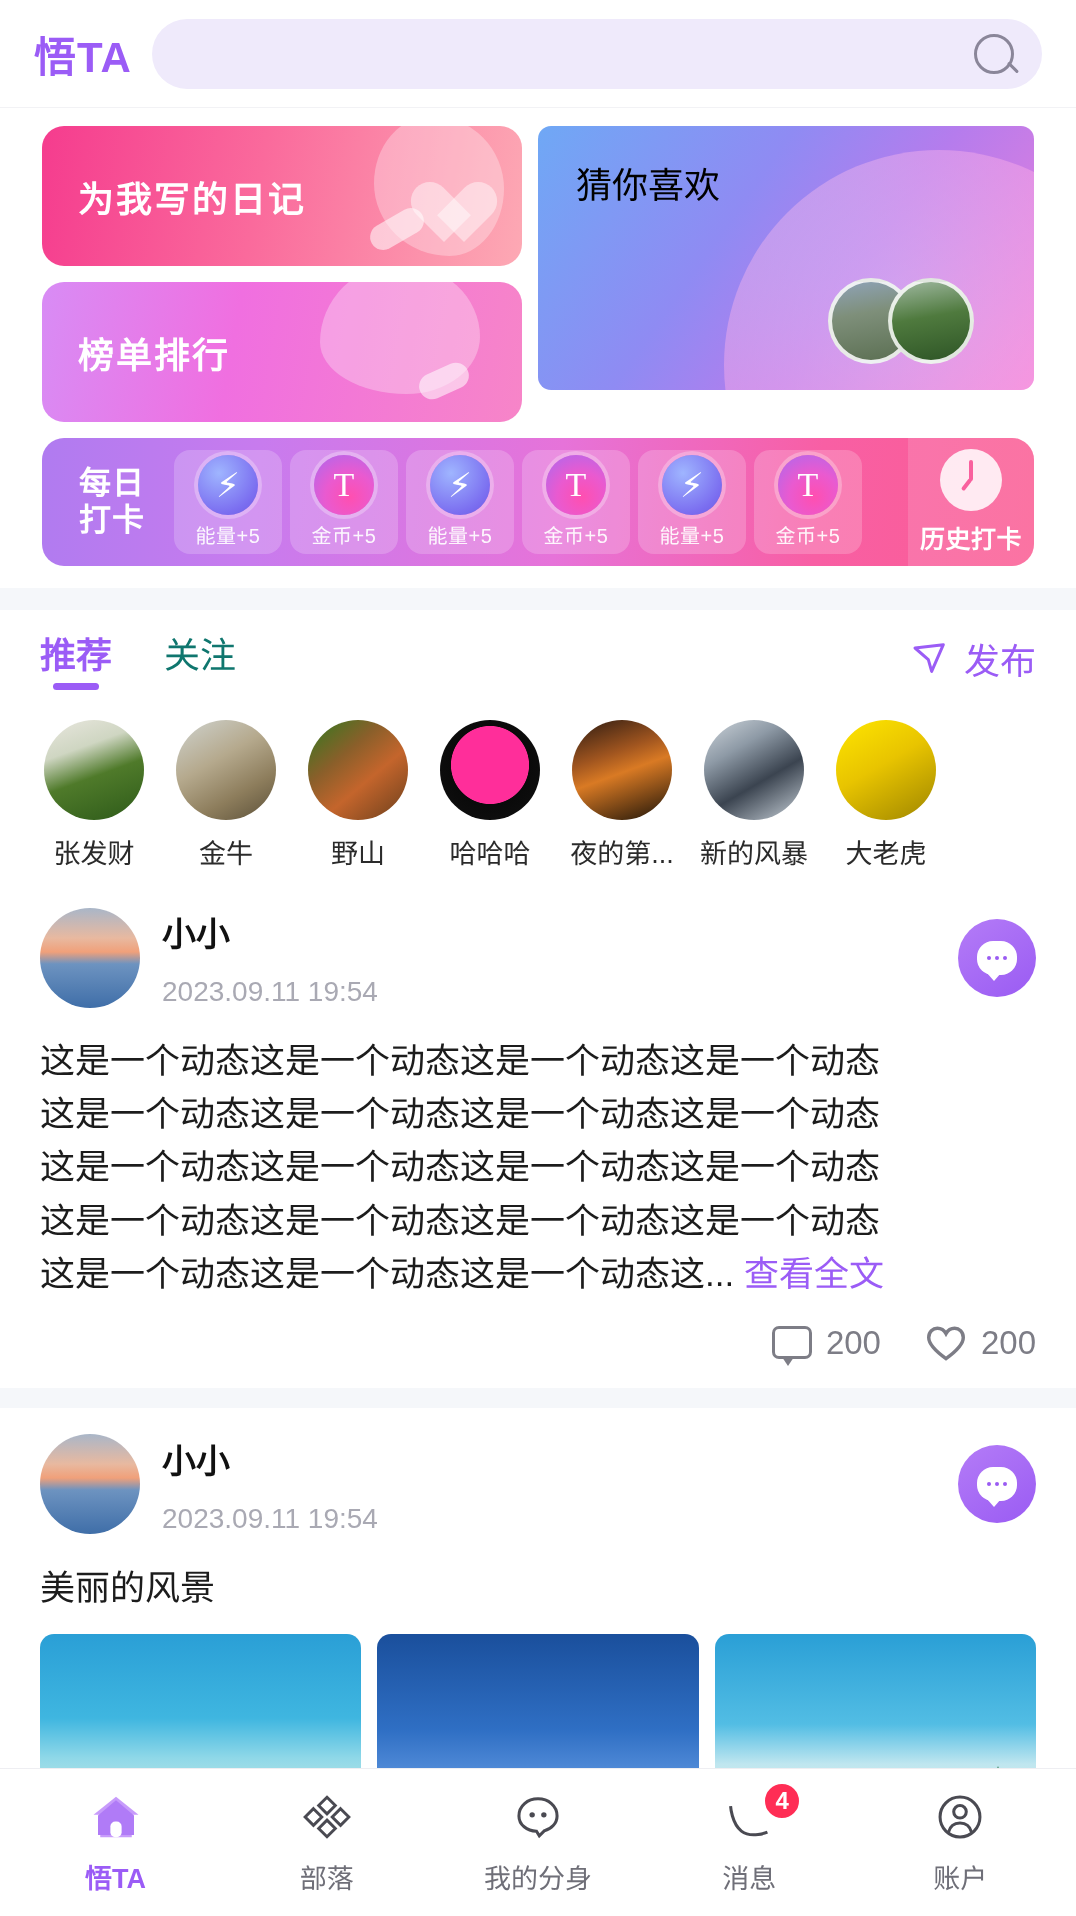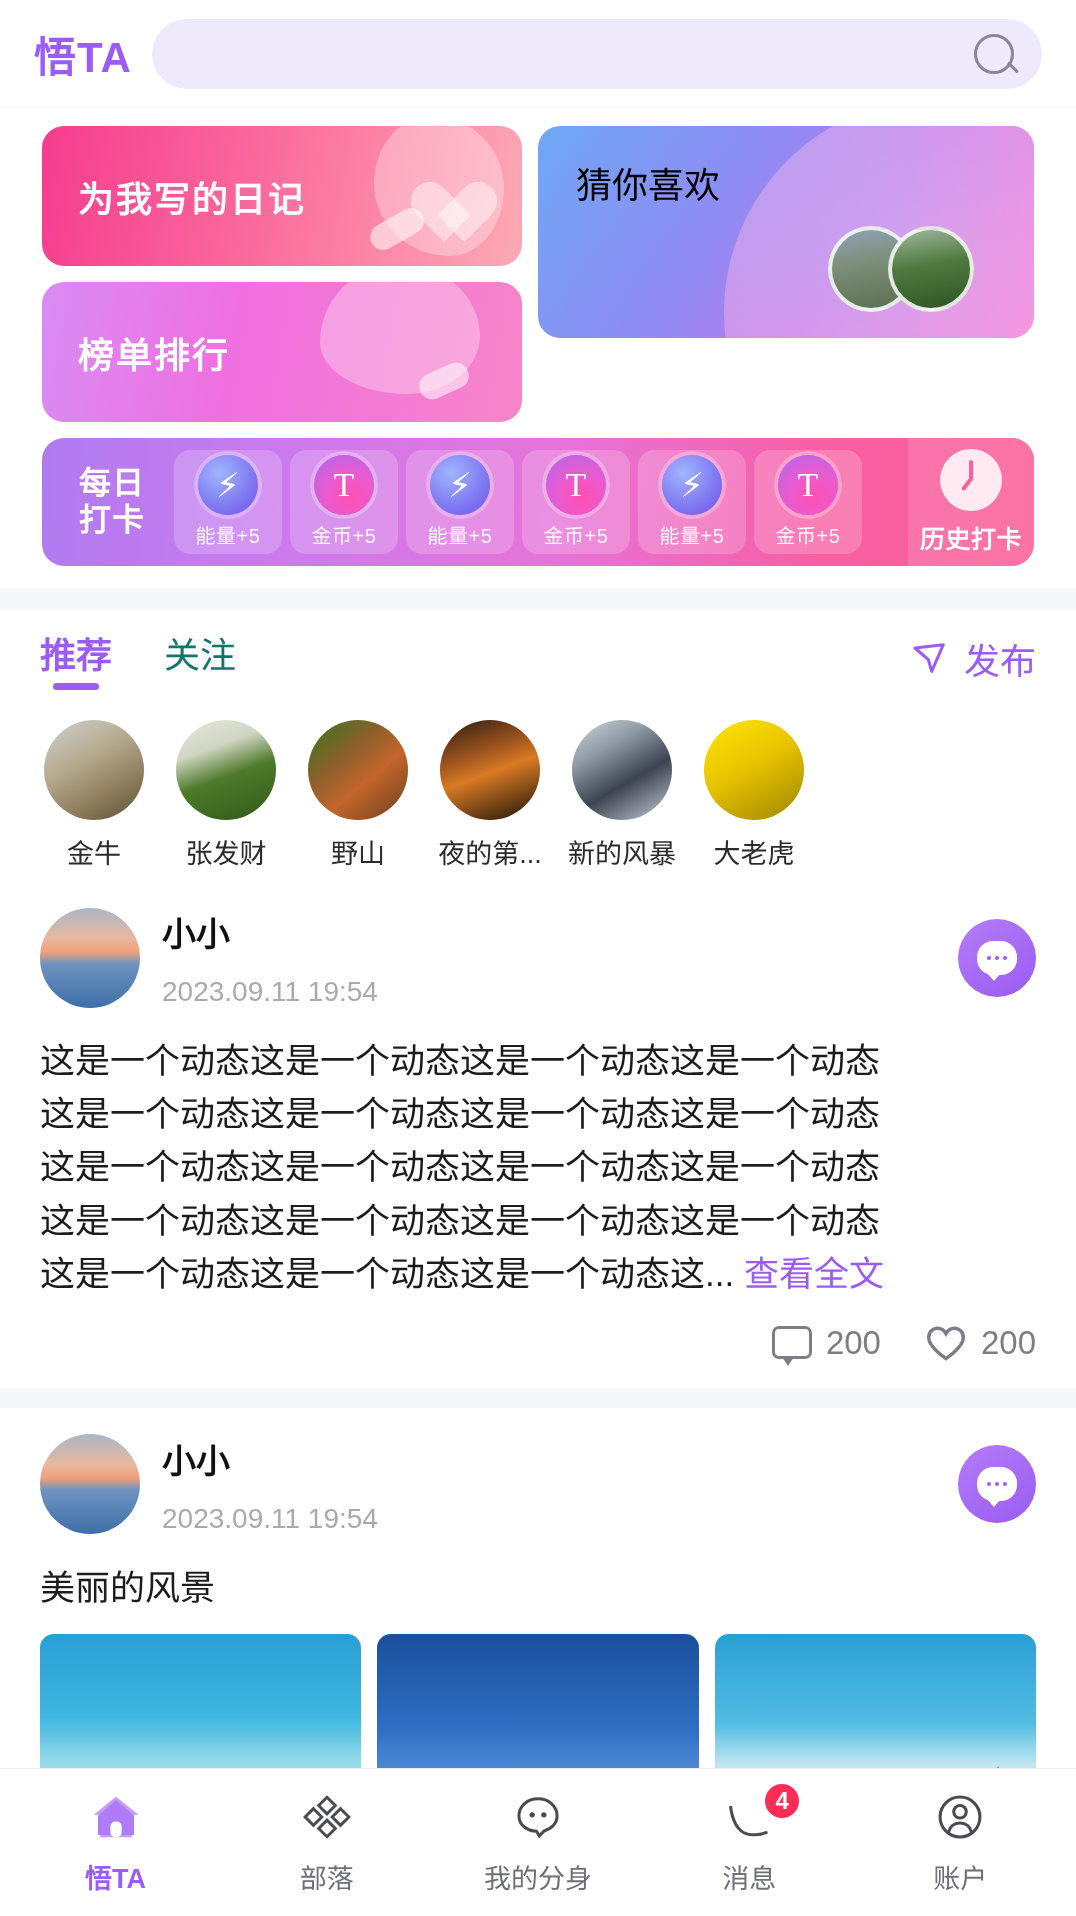--- a/index.html
+++ b/index.html
@@ -80,21 +80,21 @@
     border-radius: 38px 38px 0 0; top: 0; left: 16px;
   }
   .blob-heart::before { transform: rotate(-45deg); transform-origin: 0 100%; }
   .blob-heart::after { transform: rotate(45deg); transform-origin: 100% 100%; left: -2px; }
   .pill {
     position:absolute; z-index:2; width: 58px; height: 26px; border-radius: 30px;
     background: rgba(255,255,255,.55); right: 96px; bottom: 24px; transform: rotate(-30deg);
   }
 
   .card-guess {
-    flex:1; height: 212px; border-radius: 22px; position:relative; overflow:hidden;
+    flex:1; height: 264px; border-radius: 13px; position:relative; overflow:hidden;
     background: linear-gradient(125deg, #6fa8f5 0%, #8f8bf3 38%, #b57ced 62%, #f07fd8 100%);
     padding: 30px 0 0 38px;
   }
   .card-guess .ctitle { font-size: 36px; }
   .guess-glow {
     position:absolute; width: 430px; height: 430px; border-radius:50%;
     right: -120px; bottom: -190px;
     background: radial-gradient(circle at 40% 35%, rgba(255,255,255,.28), rgba(255,170,230,.45) 55%, rgba(240,120,210,.15) 80%);
     z-index:1;
   }
@@ -329,30 +329,34 @@
         <svg viewBox="0 0 24 24" width="40" height="40" fill="none" stroke="#9B5CF6" stroke-width="1.8" stroke-linejoin="round">
           <path d="M3 6 L20 4 L13 20 L11 13 Z"></path>
         </svg>
       </span>
       <span class="plabel">发布</span>
     </div>
   </div>
 
   <div class="stories">
     <div class="story">
+      <div class="st-av a1"></div>
+      <div class="st-name">张发财</div>
+    </div>
+    <div class="story">
       <div class="st-av a2"></div>
       <div class="st-name">金牛</div>
     </div>
     <div class="story">
-      <div class="st-av a1"></div>
-      <div class="st-name">张发财</div>
-    </div>
-    <div class="story">
       <div class="st-av a3"></div>
       <div class="st-name">野山</div>
+    </div>
+    <div class="story">
+      <div class="st-av a4"></div>
+      <div class="st-name">哈哈哈</div>
     </div>
     <div class="story">
       <div class="st-av a5"></div>
       <div class="st-name">夜的第...</div>
     </div>
     <div class="story">
       <div class="st-av a6"></div>
       <div class="st-name">新的风暴</div>
     </div>
     <div class="story">

